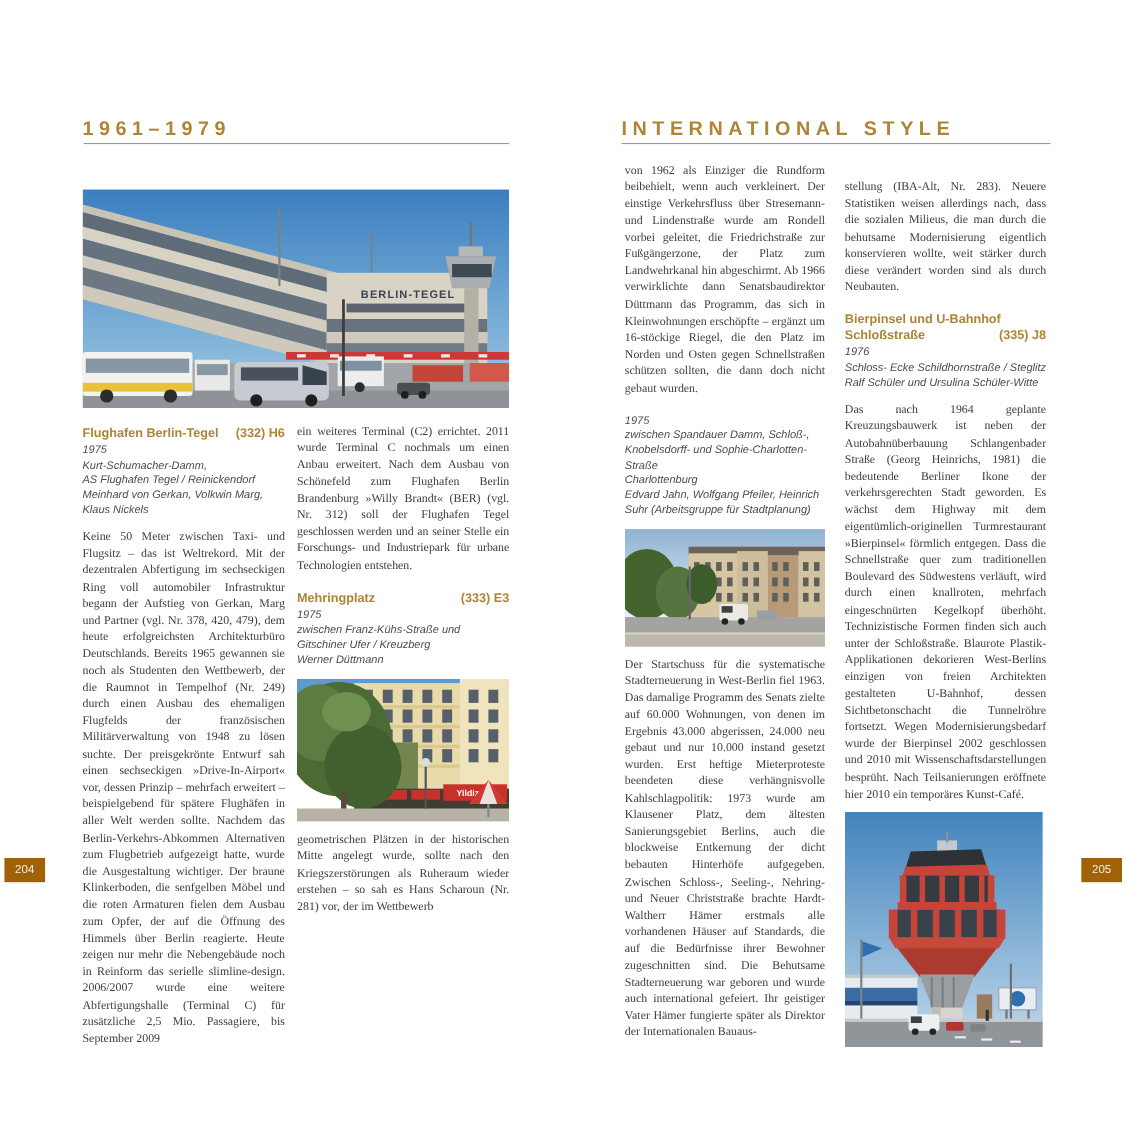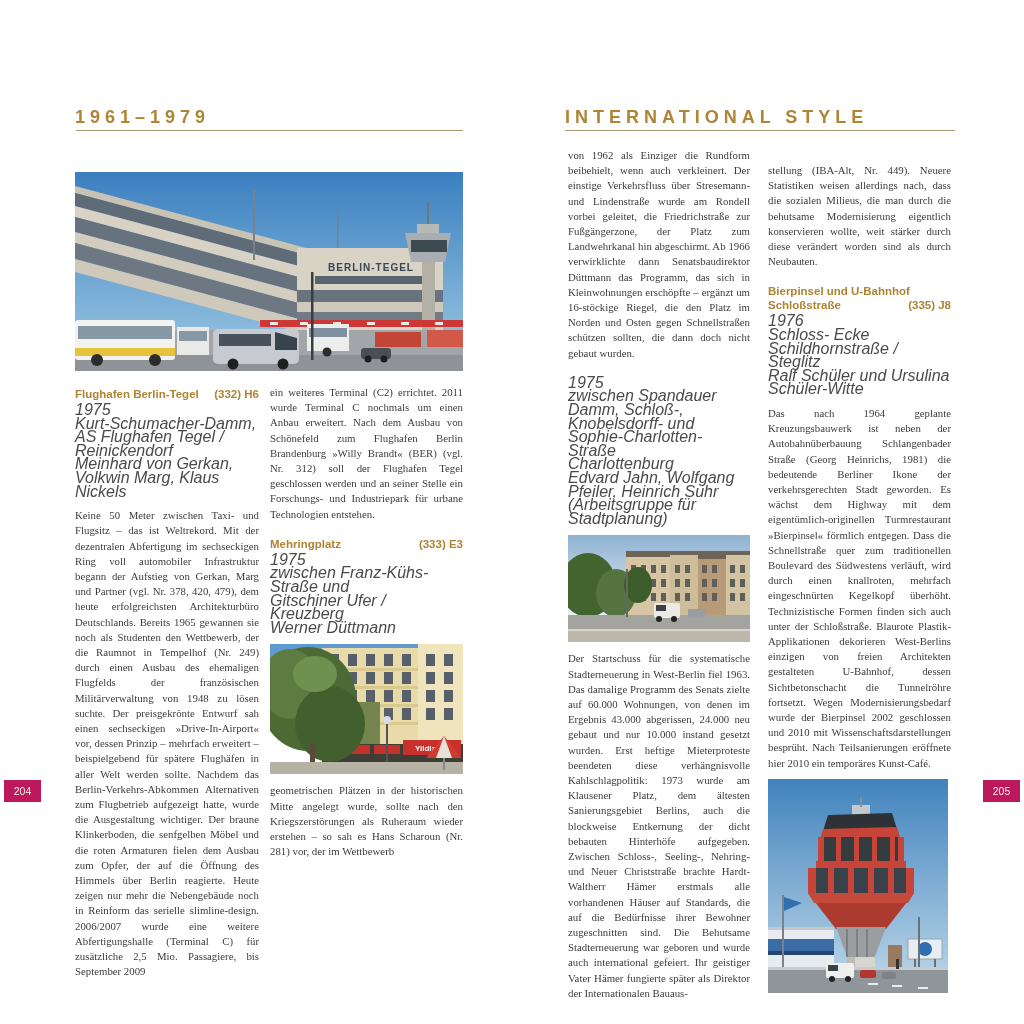--- a/index.html
+++ b/index.html
@@ -18,28 +18,28 @@
     font-family:"Liberation Sans",sans-serif;font-weight:bold;font-size:11.5px;
     color:#ae8435;display:flex;justify-content:space-between;margin:2px 0 2px 0;
     text-align:left;line-height:14px;
   }
   .art-head .ref{white-space:nowrap;}
   .art-head.stack{display:block;}
   .art-head.stack .ref-line{display:block;text-align:right;}
   .art-head .line1{display:block;}
   .art-head .line2{display:flex;justify-content:space-between;}
   .credits{
-    font-family:"Liberation Sans",sans-serif;font-style:italic;font-size:16px;
+    font-family:"Liberation Sans",sans-serif;font-style:italic;font-size:10px;
     line-height:13.6px;color:#4a4a4a;white-space:pre-line;margin:1px 0 10px 0;
     text-align:left;
   }
   .photo{position:absolute;overflow:hidden;text-align:right;}
   .photo-inline{margin:2px 0 9px 0;overflow:hidden;line-height:0;}
   .page-tab{
-    position:absolute;width:37px;height:22px;background:#be185d;color:#f4efe6;
+    position:absolute;width:37px;height:22px;background:#a16207;color:#f4efe6;
     font-family:"Liberation Sans",sans-serif;font-size:10.5px;
     display:flex;align-items:center;justify-content:center;
   }
   svg{display:block;}
 </style>
 </head>
 <body>
 
 <div class="page-header" style="left:75px;top:107px;width:388px;">1961–1979</div>
 <div class="rule" style="left:76px;top:130px;width:387px;"></div>
@@ -295,21 +295,21 @@
       </g>
       <rect x="120" y="74" width="18" height="8" fill="#9a9ea3"></rect>
       <rect x="58" y="34" width="2" height="48" fill="#666666"></rect>
     </svg>
   </div>
 
   <p class="body">Der Startschuss für die systematische Stadterneuerung in West-Berlin fiel 1963. Das damalige Programm des Senats zielte auf 60.000 Wohnungen, von denen im Ergebnis 43.000 abgerissen, 24.000 neu gebaut und nur 10.000 instand gesetzt wurden. Erst heftige Mieterproteste beendeten diese verhängnisvolle Kahlschlagpolitik: 1973 wurde am Klausener Platz, dem ältesten Sanierungsgebiet Berlins, auch die blockweise Entkernung der dicht bebauten Hinterhöfe aufgegeben. Zwischen Schloss-, Seeling-, Nehring- und Neuer Christstraße brachte Hardt-Waltherr Hämer erstmals alle vorhandenen Häuser auf Standards, die auf die Bedürfnisse ihrer Bewohner zugeschnitten sind. Die Behutsame Stadterneuerung war geboren und wurde auch international gefeiert. Ihr geistiger Vater Hämer fungierte später als Direktor der Internationalen Bauaus-</p>
 </div>
 
 <div class="col" style="left:768px;top:163px;width:183px;">
-  <p class="body" style="margin-bottom:15px;">stellung (IBA-Alt, Nr. 449). Neuere Statistiken weisen allerdings nach, dass die sozialen Milieus, die man durch die behutsame Modernisierung eigentlich konservieren wollte, weit stärker durch diese verändert worden sind als durch Neubauten.</p>
+  <p class="body" style="margin-bottom:15px;">stellung (IBA-Alt, Nr. 283). Neuere Statistiken weisen allerdings nach, dass die sozialen Milieus, die man durch die behutsame Modernisierung eigentlich konservieren wollte, weit stärker durch diese verändert worden sind als durch Neubauten.</p>
 
   <div class="art-head" style="display:block;">
     <span class="line1">Bierpinsel und U-Bahnhof</span>
     <span class="line2">
       <span>Schloßstraße</span>
       <span class="ref">(335) J8</span>
     </span>
   </div>
   <div class="credits">1976
 Schloss- Ecke Schildhornstraße / Steglitz

